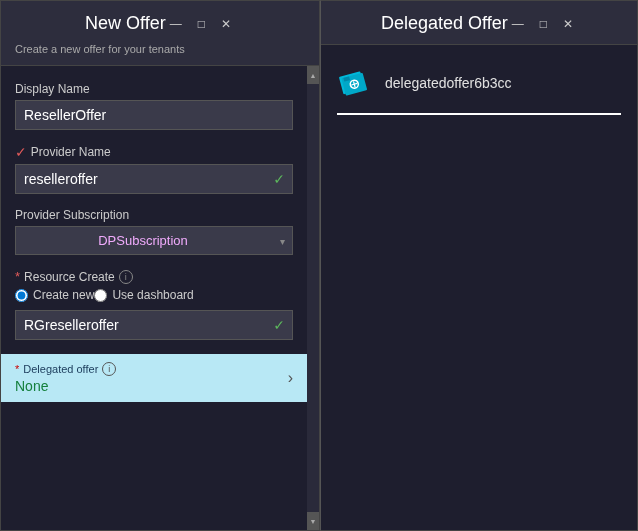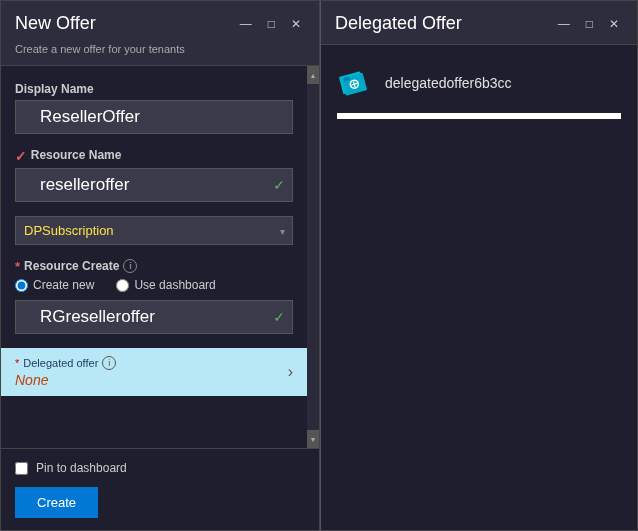--- a/index.html
+++ b/index.html
@@ -37,21 +37,21 @@
       padding: 12px 14px 10px 14px;
       border-bottom: 1px solid #444;
     }
 
     .panel-title {
       font-size: 18px;
       font-weight: 300;
       color: #fff;
       display: flex;
       align-items: center;
-      justify-content: space-between;
+      justify-content: center;
     }
 
     .panel-title-text {
       color: #fff;
       font-size: 18px;
       font-weight: 300;
     }
 
     .panel-title-controls {
       display: flex;
@@ -77,22 +77,22 @@
 
     .field-group {
       margin-bottom: 14px;
     }
 
     .field-label {
       font-size: 12px;
       color: #ccc;
       margin-bottom: 4px;
       display: flex;
+      align-items: center;
       gap: 4px;
-      font-weight: bold;
     }
 
     .required-star {
       color: #e05a5a;
       font-size: 13px;
     }
 
     .info-icon {
       width: 14px;
       height: 14px;
@@ -104,22 +104,22 @@
       font-size: 9px;
       color: #888;
       cursor: pointer;
     }
 
     .text-input {
       width: 100%;
       background: #3a3a4a;
       border: 1px solid #555;
       color: #fff;
-      padding: 6px 24px;
-      font-size: 17px;
+      padding: 6px 8px;
+      font-size: 14px;
       outline: none;
       position: relative;
     }
 
     .input-wrapper {
       position: relative;
     }
 
     .input-check {
       position: absolute;
@@ -131,63 +131,63 @@
     }
 
     .select-wrapper {
       position: relative;
     }
 
     .select-input {
       width: 100%;
       background: #3a3a4a;
       border: 1px solid #555;
-      color: #fde047;
+      color: #f0abfc;
       padding: 6px 30px 6px 8px;
       font-size: 13px;
       outline: none;
       appearance: none;
       cursor: pointer;
+      text-align: center;
     }
 
     .select-arrow {
       position: absolute;
       right: 8px;
       top: 50%;
       transform: translateY(-50%);
       color: #888;
       font-size: 10px;
       pointer-events: none;
     }
 
     .radio-group {
       display: flex;
-      gap: 22px;
+      gap: 0;
       align-items: flex-end;
       margin-bottom: 8px;
     }
 
     .radio-option {
       display: flex;
       align-items: center;
       gap: 5px;
       color: #ccc;
       font-size: 12px;
       cursor: pointer;
     }
 
     .radio-option input[type="radio"] {
       accent-color: #0078d4;
       cursor: pointer;
     }
 
     .delegated-value {
       font-size: 14px;
-      color: #c2410c;
-      font-style: italic;
+      color: #15803d;
     }
 
     .delegated-arrow {
       color: #555;
       font-size: 16px;
     }
 
     .panel-footer {
       padding: 12px 14px;
       background: #1e1e2e;
@@ -224,21 +224,21 @@
     
     .right-content {
       padding: 20px 16px;
     }
 
     .offer-item {
       display: flex;
       align-items: center;
       gap: 12px;
       padding-bottom: 12px;
-      border-bottom: 6px solid #ffffff;
+      border-bottom: 2px solid #ffffff;
     }
 
     .offer-name {
       color: #e0e0e0;
       font-size: 14px;
     }
 
     
     .left-scroll-area {
       flex: 1;
@@ -334,29 +334,32 @@
           <span>Display Name</span>
         </div>
         <div class="input-wrapper">
           <input type="text" class="text-input" value="ResellerOffer" style="">
         </div>
       </div>
 
       <div class="field-group">
         <div class="field-label">
           <span class="required-star" style="color:#e05a5a; font-size:14px;">✓</span>
-          <span>Resource Name</span>
+          <span>Provider Name</span>
         </div>
         <div class="input-wrapper">
           <input type="text" class="text-input" style="padding-right: 28px;" value="reselleroffer">
           <span class="input-check">✓</span>
         </div>
       </div>
 
       <div class="field-group">
+        <div class="field-label">
+          <span>Provider Subscription</span>
+        </div>
         <div class="select-wrapper">
           <select class="select-input">
             <option>DPSubscription</option>
           </select>
           <span class="select-arrow">▾</span>
         </div>
       </div>
 
       <div class="field-group">
         <div class="field-label">
@@ -397,27 +400,20 @@
       <div style="height:16px;"></div>
     </div>
 
     <div class="custom-scrollbar">
       <button class="scroll-btn">▲</button>
       <div class="scroll-track"></div>
       <button class="scroll-btn">▼</button>
     </div>
   </div>
 
-  <div class="panel-footer">
-    <div class="checkbox-row">
-      <input type="checkbox" style="">
-      <span class="checkbox-label">Pin to dashboard</span>
-    </div>
-    <button class="create-btn">Create</button>
-  </div>
 </div>
 
 <div class="panel panel-right">
   <div class="panel-header">
     <div class="panel-title">
       <span class="panel-title-text">Delegated Offer</span>
       <div class="panel-title-controls">
         <button class="title-btn">—</button>
         <button class="title-btn">□</button>
         <button class="title-btn">✕</button>

